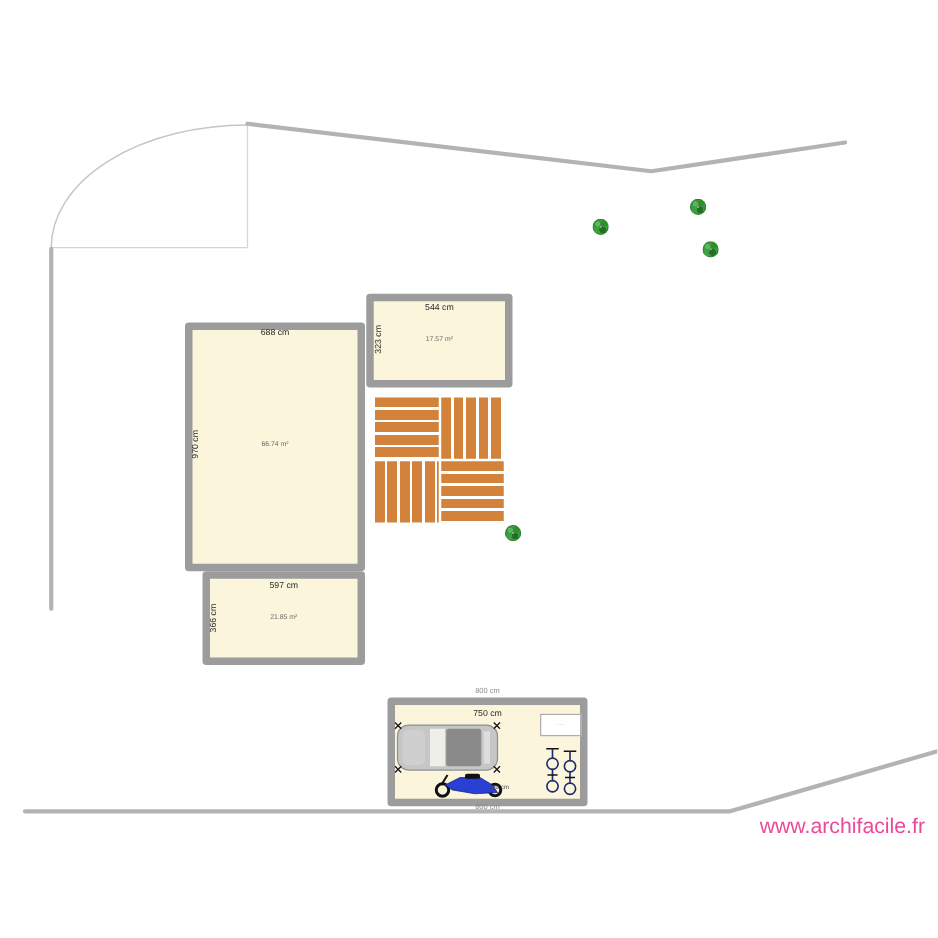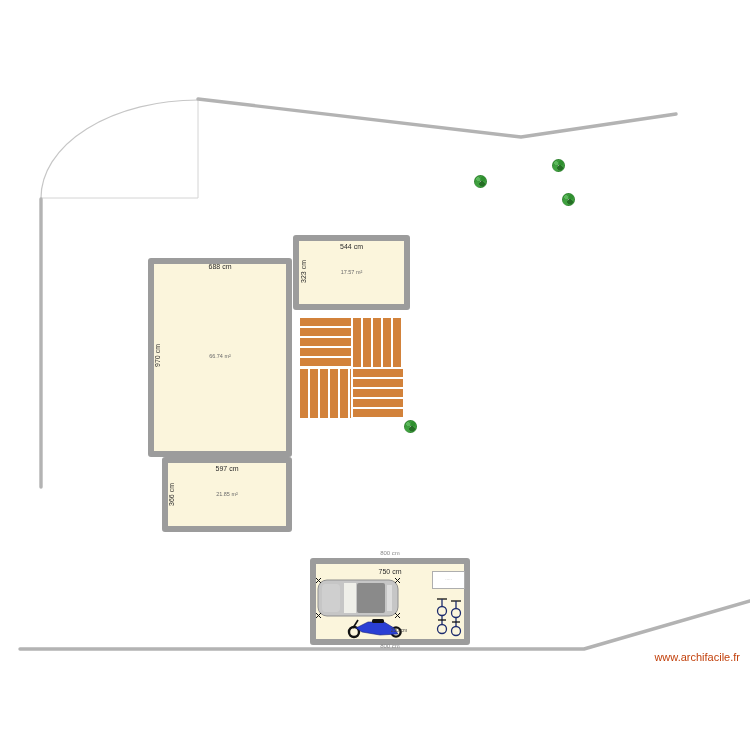--- a/index.html
+++ b/index.html
@@ -39,21 +39,21 @@
       radial-gradient(circle, #3c9b3c 0 55%, #1d661d 80%);
   }
   .storage-box{
     position:absolute;left:432px;top:571px;width:33px;height:18px;
     background:#ffffff;border:1px solid #aeaeae;box-sizing:border-box;
     display:flex;align-items:center;justify-content:center;
   }
   .storage-box span{font-size:4px;color:#9a9a9a;letter-spacing:0;line-height:1;}
   .moto-dim{position:absolute;left:384px;top:627px;width:30px;font-size:5px;color:#444;text-align:center;}
   .watermark{
-    position:absolute;top:651px;right:10px;font-size:11px;color:#c2410c;
+    position:absolute;top:651px;right:10px;font-size:17px;color:#ec4899;
   }
 </style>
 </head>
 <body>
 
 <div id="canvas">
 
   <svg width="750" height="750" viewBox="0 0 750 750">
 
     <line x1="198" y1="100" x2="198" y2="198" stroke="#d4d4d4" stroke-width="1"></line>

